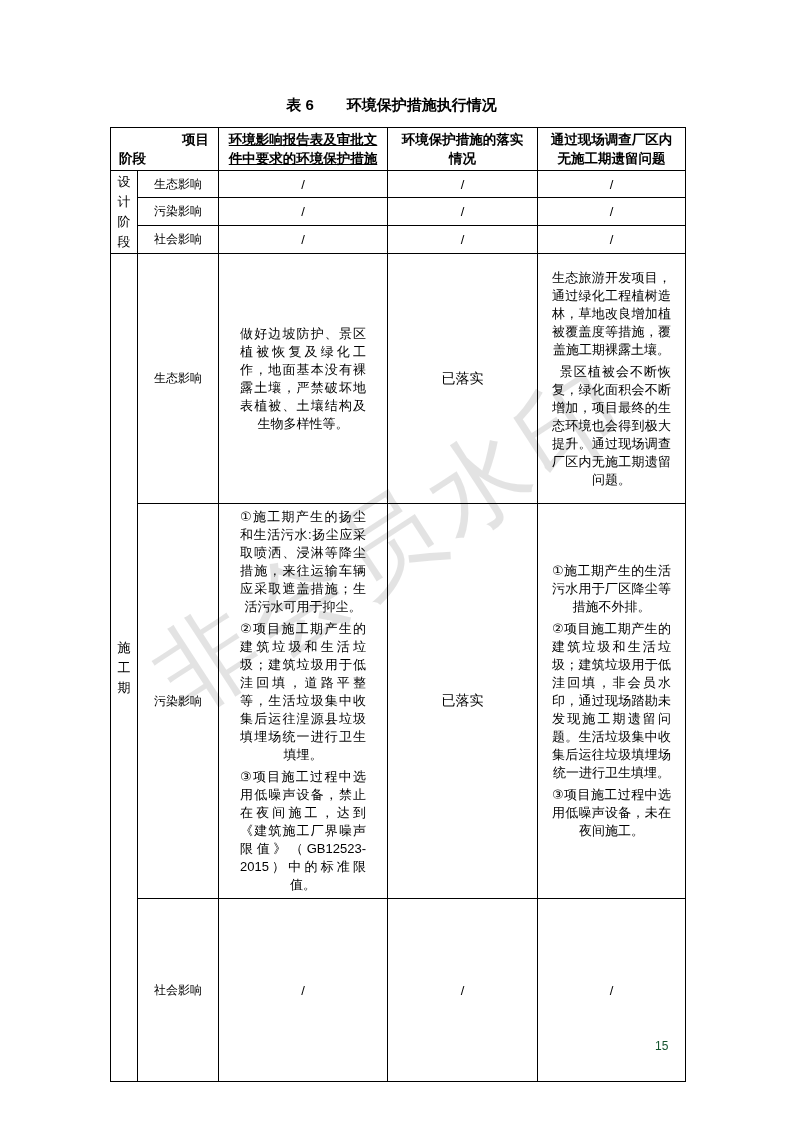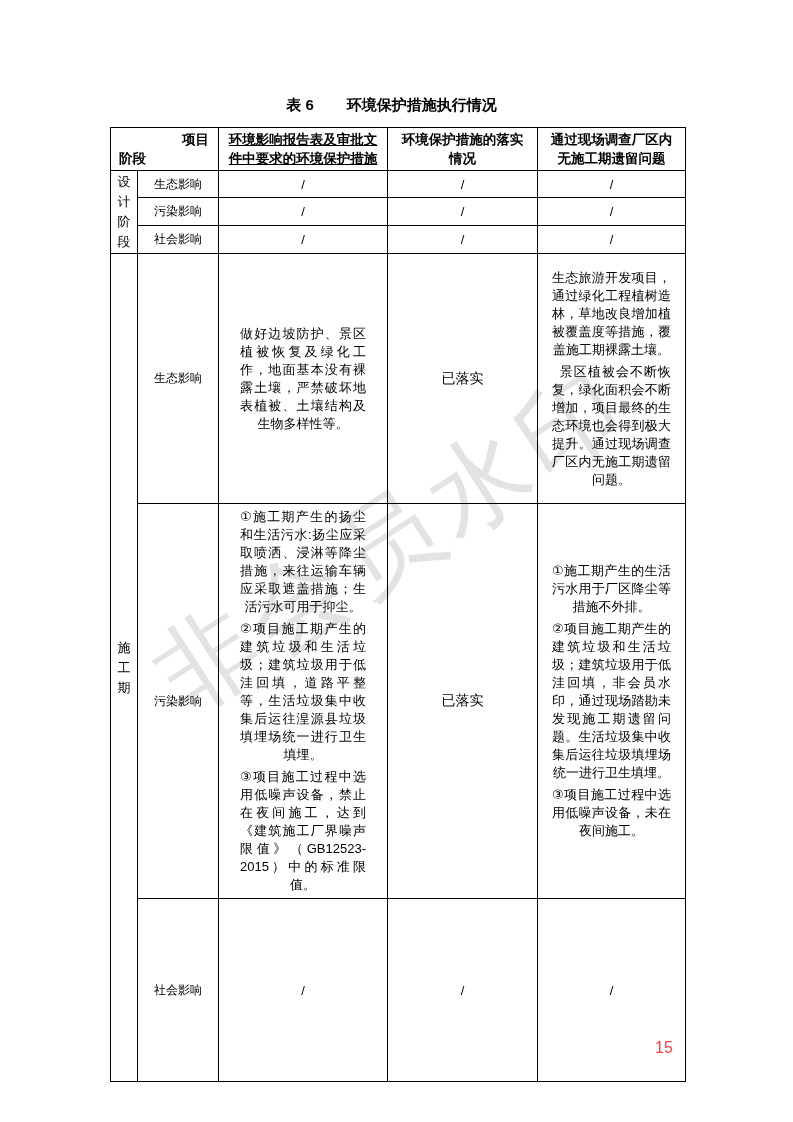--- a/index.html
+++ b/index.html
@@ -100,22 +100,22 @@
     line-height: 18px;
     text-align: justify;
     text-align-last: center;
     text-justify: inter-character;
   }
   td.paras p.indent { text-indent: 0.6em; }
   .page-number {
     position: absolute;
     left: 655px;
     top: 1039px;
-    font-size: 16px;
-    color: #ef4444;
+    font-size: 12px;
+    color: #14532d;
     z-index: 2;
   }
 </style>
 </head>
 <body>
 
 <div class="page">
 
   <div class="watermark">非会员水印</div>
 

